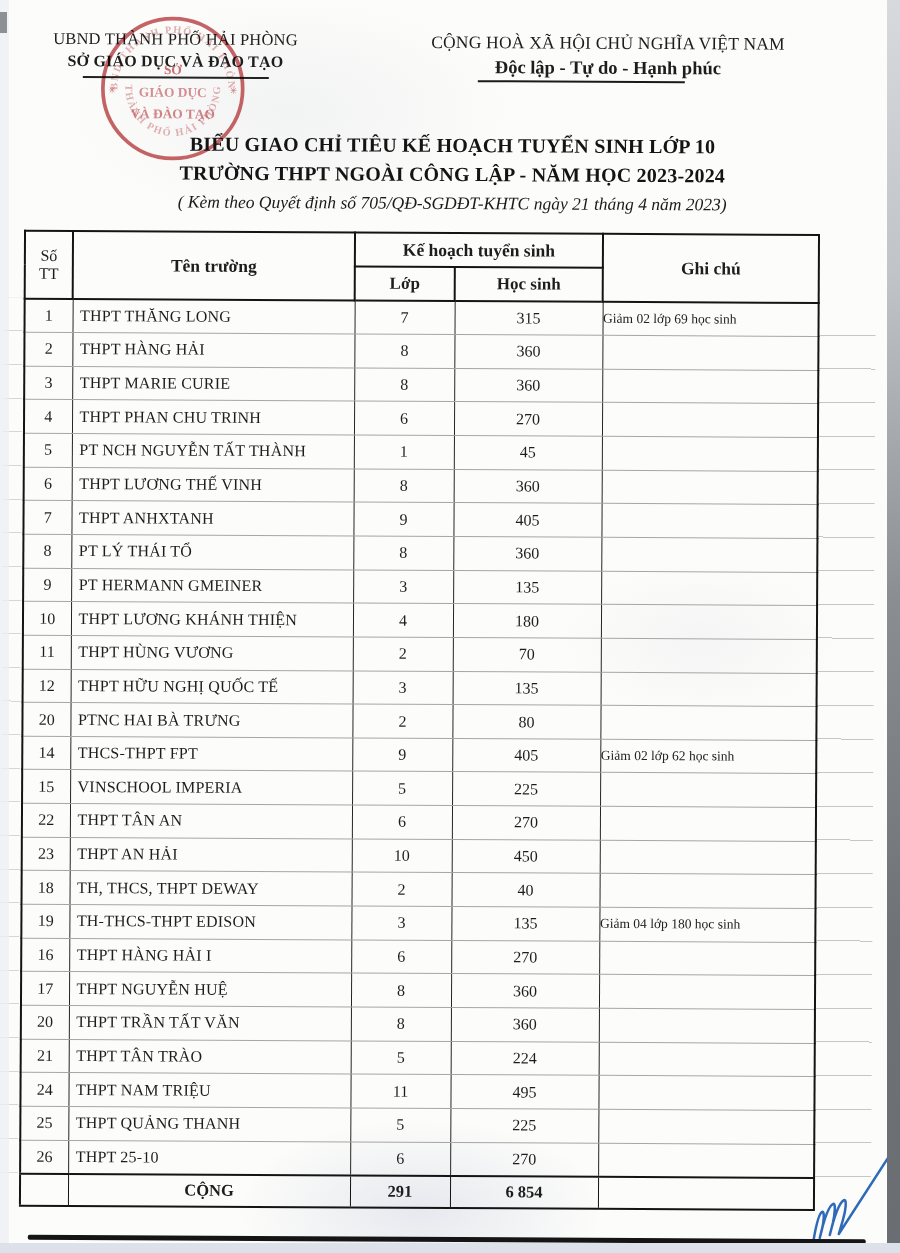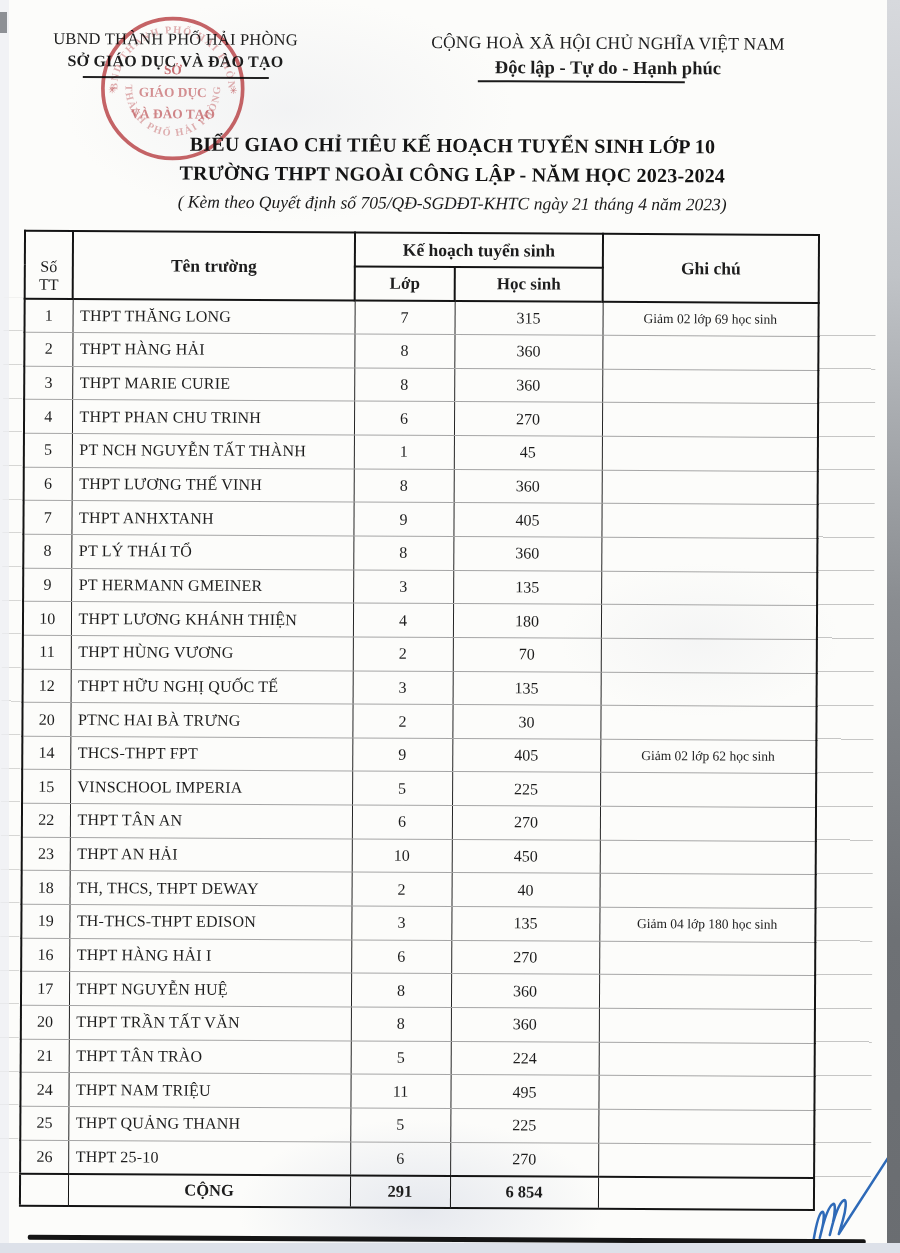--- a/index.html
+++ b/index.html
@@ -40,28 +40,28 @@
   .subtitle{position:absolute;left:0;right:0;top:193px;text-align:center;font-style:italic;font-size:17.5px;color:#1a1a1a;}
 
   
   table.main{position:absolute;left:22px;top:232px;width:794px;border-collapse:collapse;table-layout:fixed;}
   table.main{border:2.5px solid #141414;}
   thead th{border:2px solid #141414;font-weight:normal;padding:0;}
   thead tr{height:34px;}
   .th-school,.th-plan,.th-notes{font-weight:bold;font-size:17.5px;}
   .th-sub{font-size:17px;font-weight:bold;}
   .th-no{font-size:16px;}
-  .no-wrap{display:flex;flex-direction:column;justify-content:flex-end;height:58px;padding:4px 4px;}
+  .no-wrap{display:flex;flex-direction:column;justify-content:center;height:58px;padding:4px 4px;}
   tbody tr{height:33.65px;}
   tbody td{border-left:1.7px solid #262626;border-right:1.7px solid #262626;
            border-top:1px solid #a6a6a6;border-bottom:1px solid #a6a6a6;padding:0;}
   .c-no{text-align:center;font-size:16px;}
   .c-school{text-align:left;padding-left:7px !important;font-size:16px;letter-spacing:.2px;white-space:nowrap;}
   .c-num{text-align:center;font-size:16px;}
-  .c-note{text-align:center;font-size:13.5px;color:#222;}
+  .c-note{text-align:left;font-size:13.5px;color:#222;}
   tfoot tr{height:32px;}
   tfoot td{border:1.8px solid #141414;border-top-width:2.2px;border-bottom-width:2.5px;padding:0;}
   .t-label,.t-num{text-align:center;font-weight:bold;font-size:16.5px;}
 
   
   .ext-lines{position:absolute;top:300px;height:875px;
     background:repeating-linear-gradient(to bottom,transparent 0px,transparent 32.65px,rgba(110,110,110,.38) 32.65px,rgba(110,110,110,.38) 33.65px);}
   .ext-right{left:818px;width:56px;}
   .ext-left{left:2px;width:19px;opacity:.7;}
 
@@ -222,21 +222,21 @@
     <td class="c-no">12</td>
     <td class="c-school">THPT HỮU NGHỊ QUỐC TẾ</td>
     <td class="c-num">3</td>
     <td class="c-num">135</td>
     <td class="c-note"></td>
   </tr>
           <tr>
     <td class="c-no">20</td>
     <td class="c-school">PTNC HAI BÀ TRƯNG</td>
     <td class="c-num">2</td>
-    <td class="c-num">30</td>
+    <td class="c-num">80</td>
     <td class="c-note"></td>
   </tr>
           <tr>
     <td class="c-no">14</td>
     <td class="c-school">THCS-THPT FPT</td>
     <td class="c-num">9</td>
     <td class="c-num">405</td>
     <td class="c-note">Giảm 02 lớp 62 học sinh</td>
   </tr>
           <tr>

